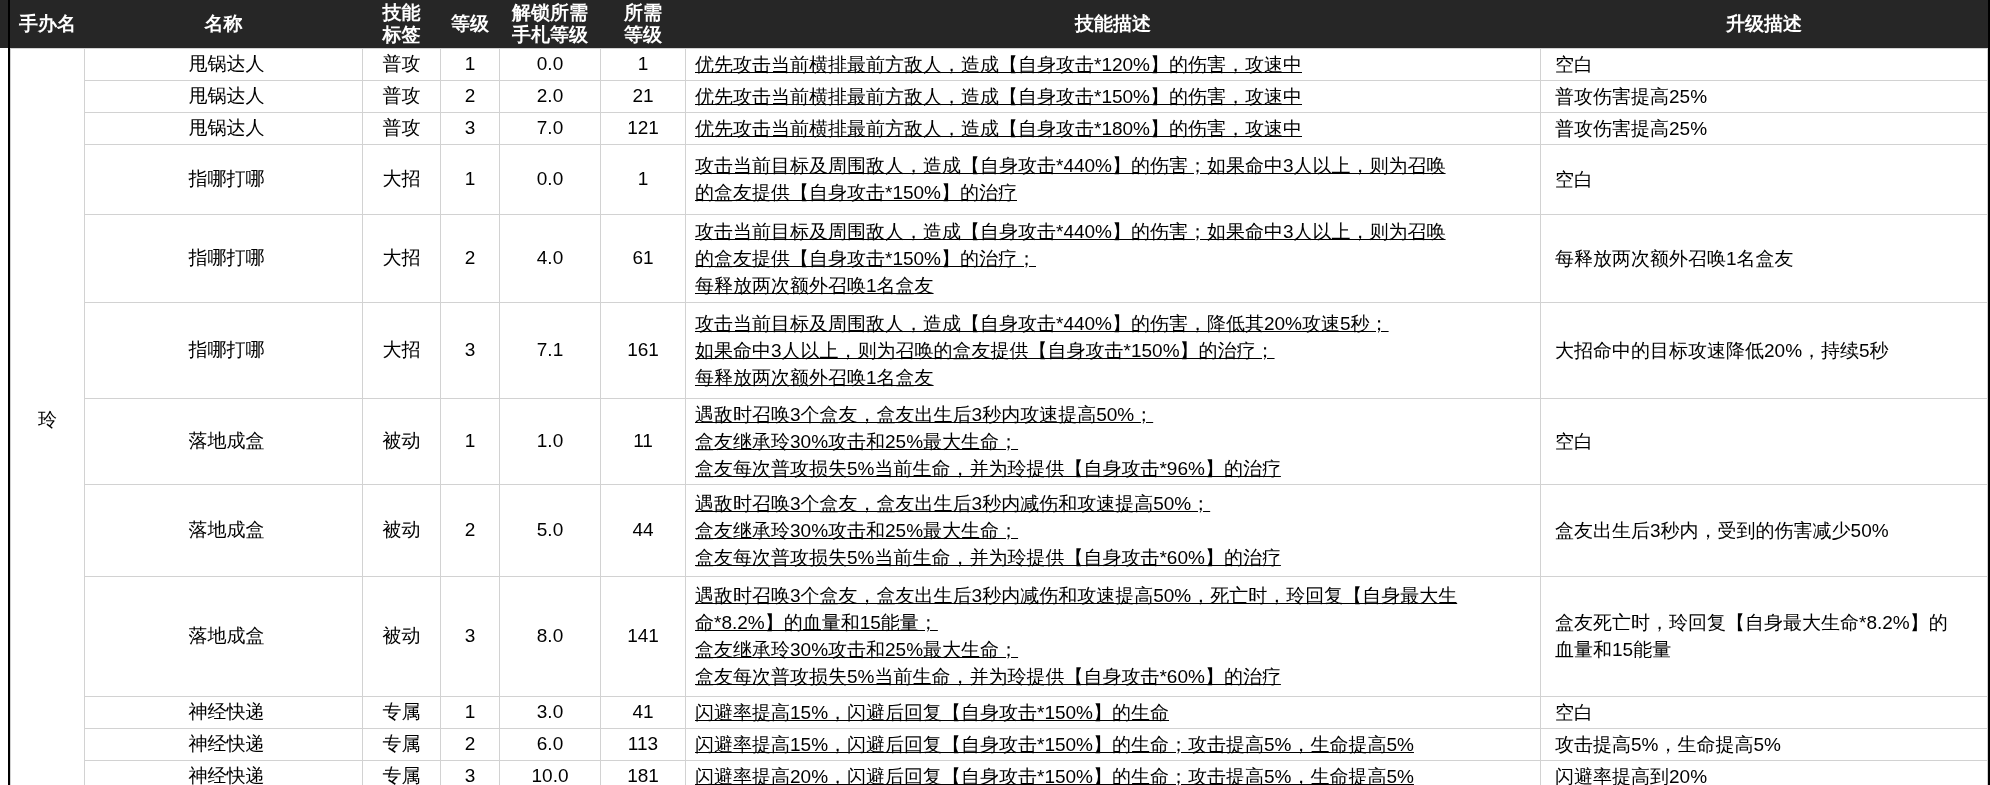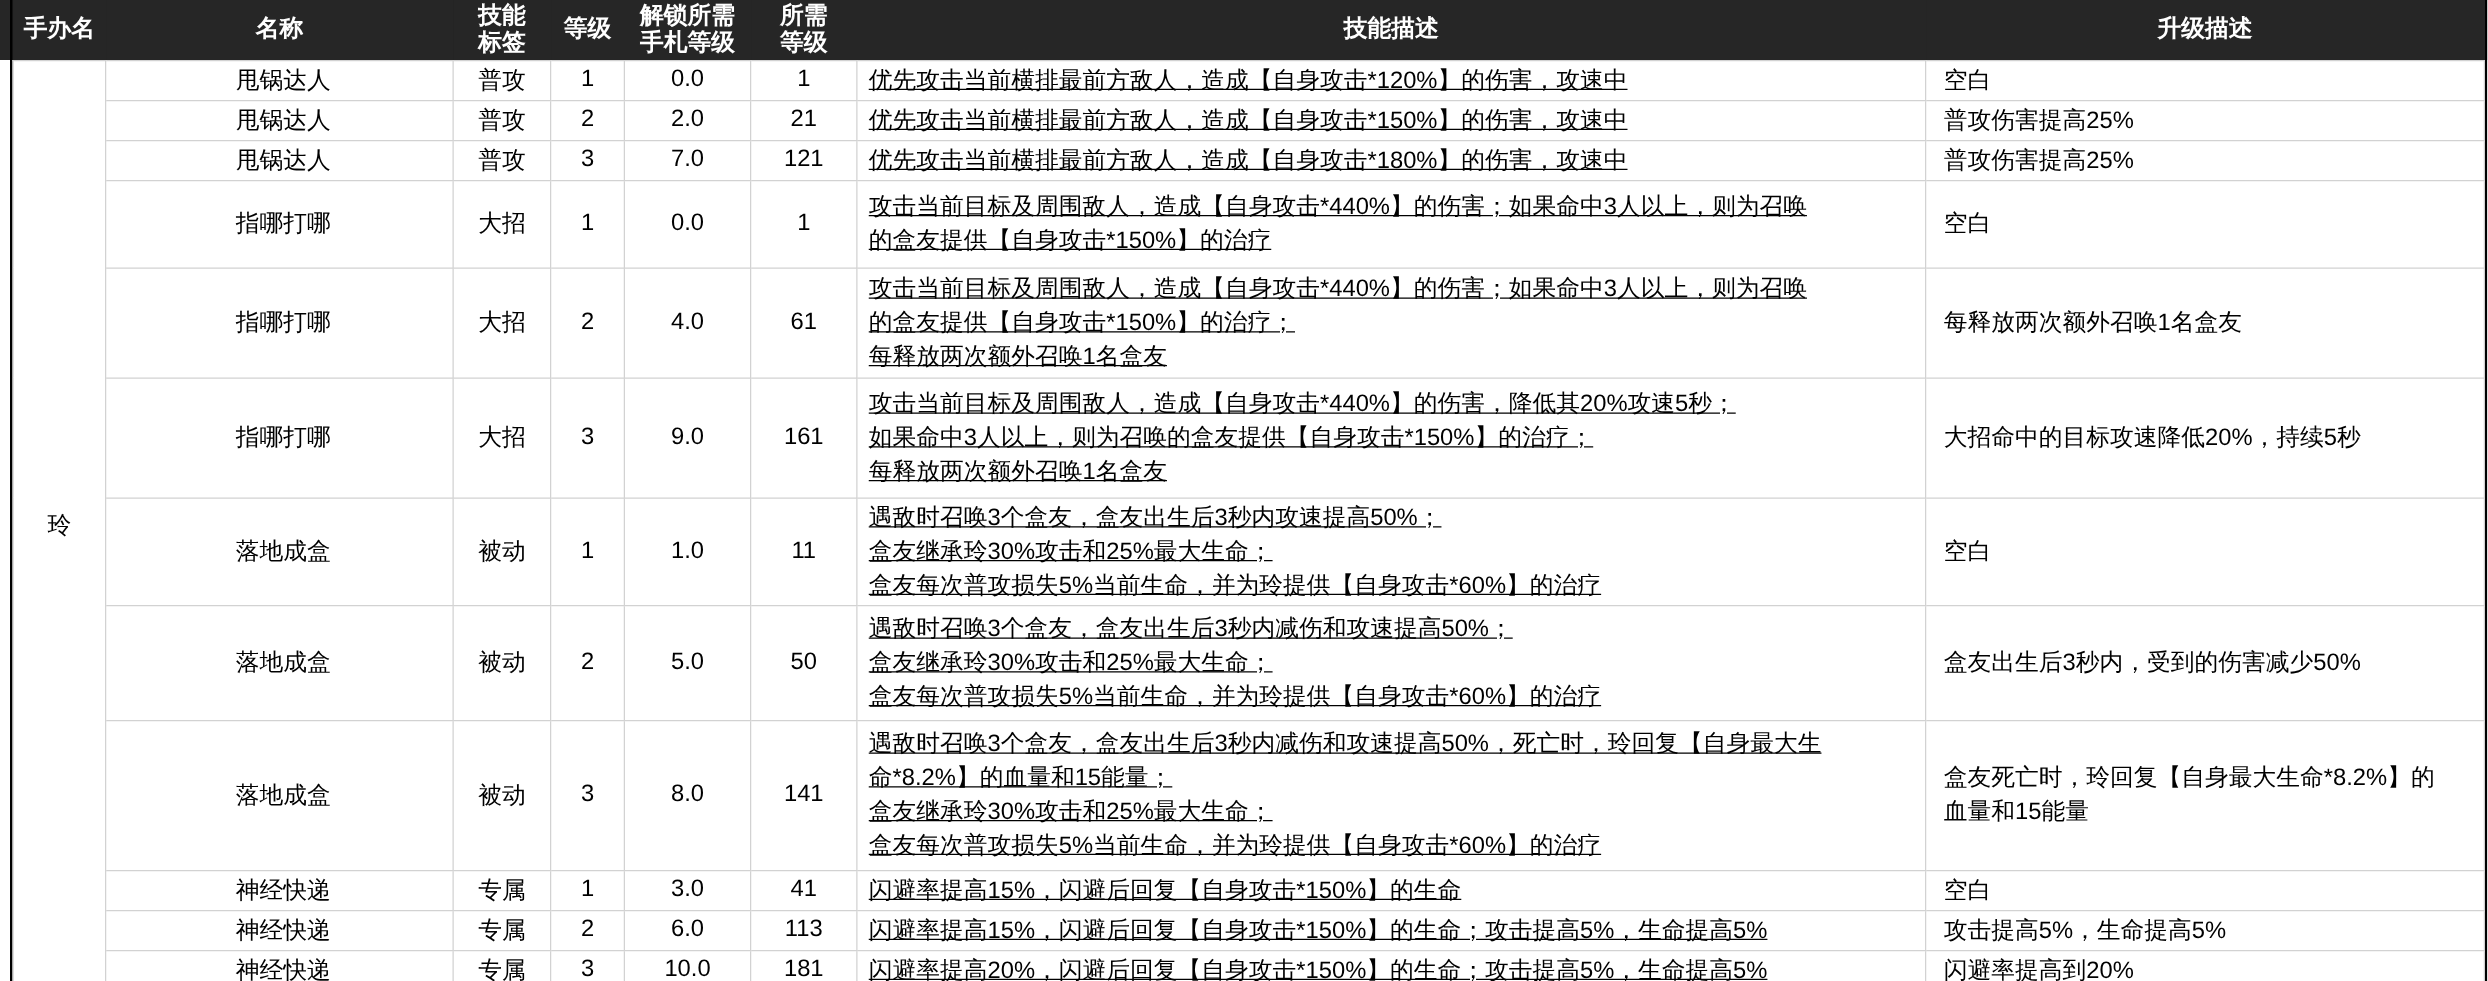--- a/index.html
+++ b/index.html
@@ -155,44 +155,44 @@
     <td class="c-required">61</td>
     <td class="c-desc">攻击当前目标及周围敌人，造成【自身攻击*440%】的伤害；如果命中3人以上，则为召唤
 的盒友提供【自身攻击*150%】的治疗；
 每释放两次额外召唤1名盒友</td>
     <td class="c-upgrade">每释放两次额外召唤1名盒友</td>
   </tr>
           <tr style="height: 96px;">
     <td class="c-name">指哪打哪</td>
     <td class="c-tag">大招</td>
     <td class="c-level">3</td>
-    <td class="c-unlock">9.0</td>
+    <td class="c-unlock">7.1</td>
     <td class="c-required">161</td>
     <td class="c-desc">攻击当前目标及周围敌人，造成【自身攻击*440%】的伤害，降低其20%攻速5秒；
 如果命中3人以上，则为召唤的盒友提供【自身攻击*150%】的治疗；
 每释放两次额外召唤1名盒友</td>
     <td class="c-upgrade">大招命中的目标攻速降低20%，持续5秒</td>
   </tr>
           <tr style="height: 86px;">
     <td class="c-name">落地成盒</td>
     <td class="c-tag">被动</td>
     <td class="c-level">1</td>
     <td class="c-unlock">1.0</td>
     <td class="c-required">11</td>
     <td class="c-desc">遇敌时召唤3个盒友，盒友出生后3秒内攻速提高50%；
 盒友继承玲30%攻击和25%最大生命；
-盒友每次普攻损失5%当前生命，并为玲提供【自身攻击*60%】的治疗</td>
+盒友每次普攻损失5%当前生命，并为玲提供【自身攻击*96%】的治疗</td>
     <td class="c-upgrade">空白</td>
   </tr>
           <tr style="height: 92px;">
     <td class="c-name">落地成盒</td>
     <td class="c-tag">被动</td>
     <td class="c-level">2</td>
     <td class="c-unlock">5.0</td>
-    <td class="c-required">50</td>
+    <td class="c-required">44</td>
     <td class="c-desc">遇敌时召唤3个盒友，盒友出生后3秒内减伤和攻速提高50%；
 盒友继承玲30%攻击和25%最大生命；
 盒友每次普攻损失5%当前生命，并为玲提供【自身攻击*60%】的治疗</td>
     <td class="c-upgrade">盒友出生后3秒内，受到的伤害减少50%</td>
   </tr>
           <tr style="height: 120px;">
     <td class="c-name">落地成盒</td>
     <td class="c-tag">被动</td>
     <td class="c-level">3</td>
     <td class="c-unlock">8.0</td>

